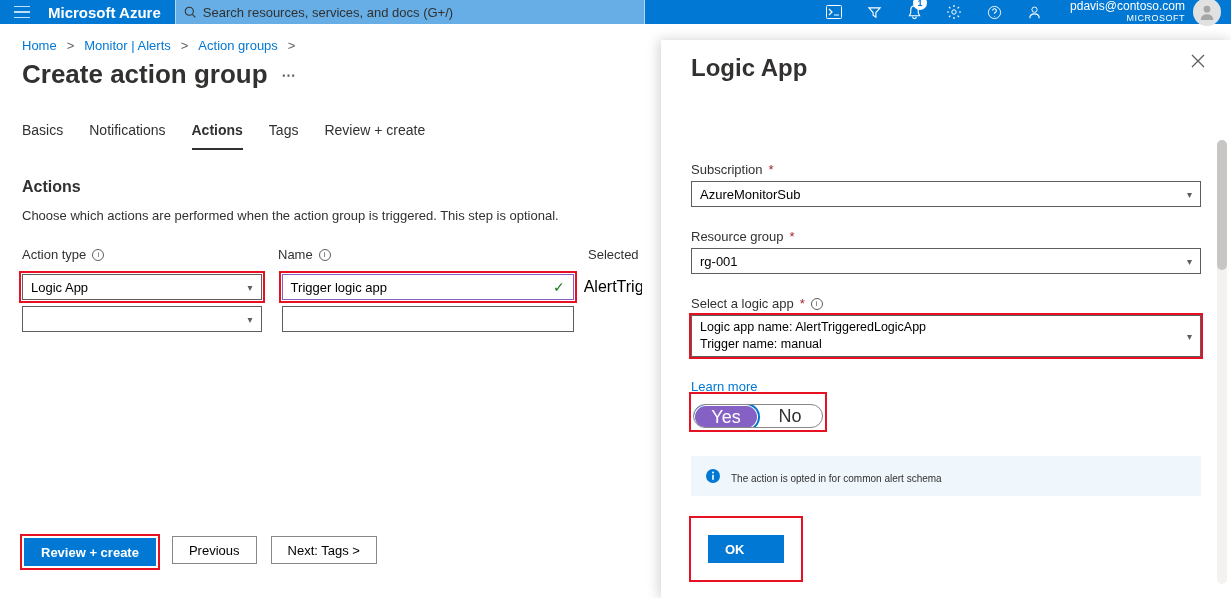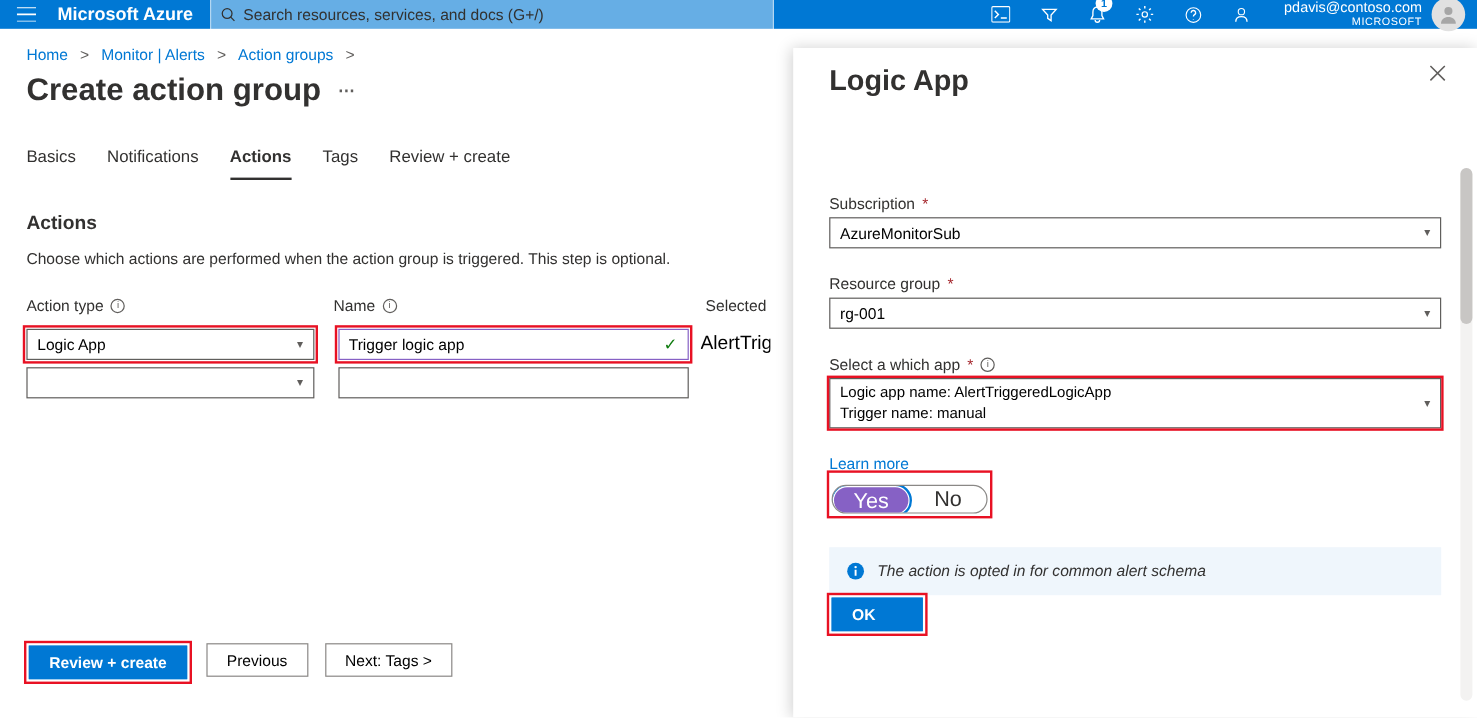--- a/index.html
+++ b/index.html
@@ -73,21 +73,21 @@
   .fld-multiline { height:42px; flex-direction:column; align-items:flex-start; justify-content:center; position:relative; padding-right:26px; }
   .fld-multiline .chev { position:absolute; right:8px; top:50%; transform:translateY(-50%); }
   .la-line { font-size:12.5px; line-height:1.35; }
   .schema-row { margin-top:22px; font-size:13px; display:flex; align-items:center; gap:6px; }
   .link { color:#0078d4; cursor:pointer; }
 
   .toggle-wrap { margin-top:8px; display:inline-flex; border:1px solid #8a8886; border-radius:14px; height:24px; overflow:hidden; }
   .toggle-opt { width:64px; display:flex; align-items:center; justify-content:center; font-size:18px; cursor:pointer; color:#323130; }
   .toggle-opt.active { background:#8661c5; color:#fff; border-radius:12px; margin:1px; width:62px; height:22px; outline:2px solid #0078d4; outline-offset:1px; }
 
-  .info-banner { margin-top:26px; background:#eff6fc; padding:12px 14px; font-size:13px; display:flex; align-items:flex-start; gap:10px; color:#323130;font-style:italic; }
+  .info-banner { margin-top:26px; background:#eff6fc; padding:12px 14px; font-size:10px; display:flex; align-items:flex-end; gap:10px; color:#323130; }
   .info-banner .bicon { color:#0078d4; }
 
   .ok-btn { margin-top:22px; width:76px; }
 
   .vscroll { position:absolute; right:4px; top:100px; bottom:14px; width:10px; }
   .vscroll-track { width:10px; height:100%; background:#f3f2f1; border-radius:5px; }
   .vscroll-thumb { position:absolute; top:0; left:0; width:10px; height:130px; background:#c8c6c4; border-radius:5px; }
 
   .hl-red-tight { outline:2px solid #e81123; }
   svg { display:block; }
@@ -259,21 +259,21 @@
     <div class="fld-label">
       <span>Resource group</span>
       <span class="req">*</span>
     </div>
     <div class="fld-box">
       <span>rg-001</span>
       <span class="chev">▾</span>
     </div>
 
     <div class="fld-label">
-      <span>Select a which app</span>
+      <span>Select a logic app</span>
       <span class="req">*</span>
       <span class="info-ic">i</span>
     </div>
     <div class="fld-box fld-multiline hl-red-tight">
       <div class="la-line">Logic app name: AlertTriggeredLogicApp</div>
       <div class="la-line">Trigger name: manual</div>
       <span class="chev">▾</span>
     </div>
 
     <div class="schema-row">
@@ -290,21 +290,21 @@
       <span class="bicon">
         <svg width="16" height="16" viewBox="0 0 16 16">
             <circle cx="8" cy="8" r="7" fill="#0078d4"></circle>
             <rect x="7.2" y="6.8" width="1.6" height="5" fill="#fff"></rect>
             <circle cx="8" cy="4.6" r="1" fill="#fff"></circle>
           </svg>
       </span>
       <span>The action is opted in for common alert schema</span>
     </div>
 
-    <span class="hl-red-tight" style="display:inline-block; padding:2px; ">
+    <span class="hl-red-tight" style="display:inline-block; padding:17px; margin-top:22px;">
       <button class="btn primary ok-btn" style="margin-top:0;">OK</button>
     </span>
   </div>
 
   <div class="vscroll">
     <div class="vscroll-track"></div>
     <div class="vscroll-thumb"></div>
   </div>
 </div>
 

